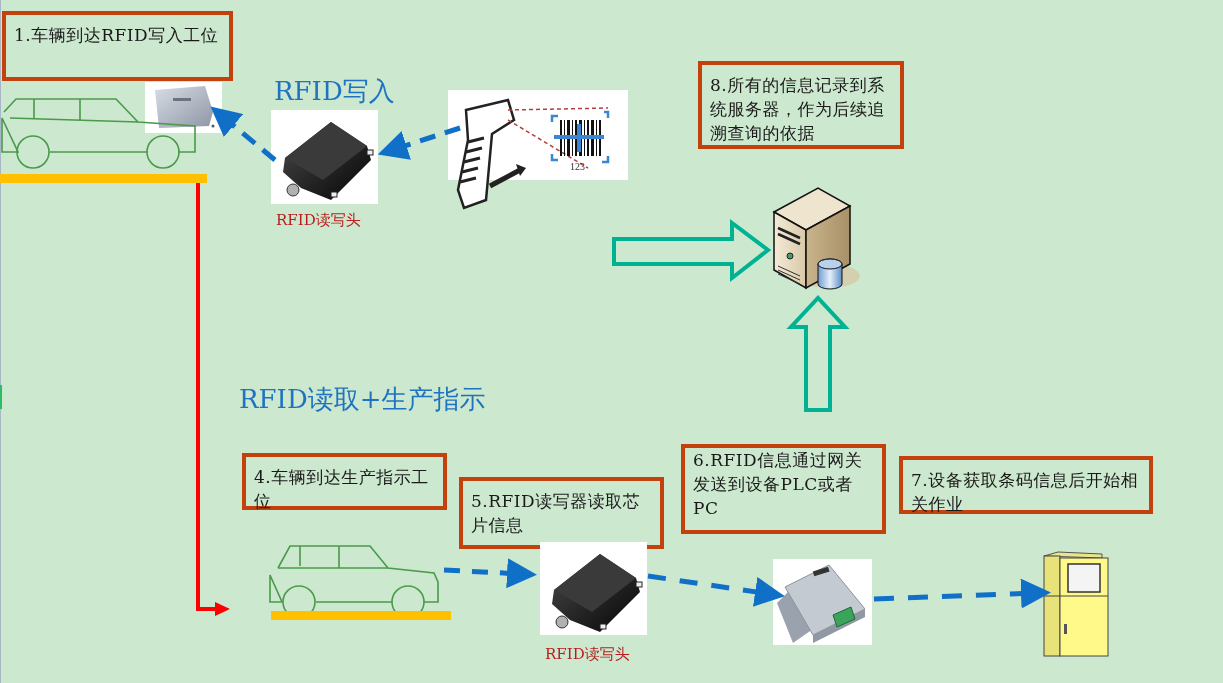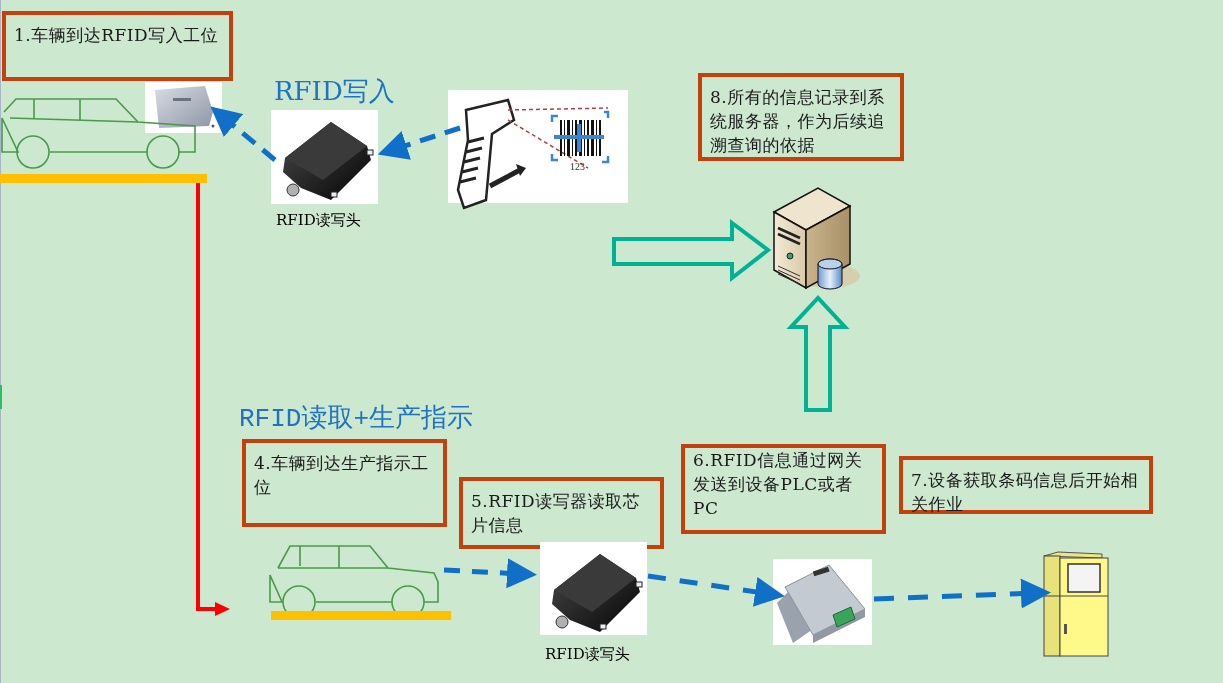--- a/index.html
+++ b/index.html
@@ -14,54 +14,54 @@
       position: absolute; box-sizing: border-box;
       border: 4px solid #c2410c; background: #cce8cf;
       font-size: 17px; line-height: 24px; color: #1a1a1a;
       padding: 8px 8px 0 8px;
       letter-spacing: 0.5px;
     }
     .section-title {
       position: absolute; color: #1f73c0; font-size: 26px; white-space: nowrap;
     }
     .caption {
-      position: absolute; font-size: 15px; color: #000000; white-space: nowrap;
+      position: absolute; font-size: 15px; color: #b91c1c; white-space: nowrap;
     }
     .img-card {
       position: absolute; background: #fff;
     }
     svg.overlay { position: absolute; left: 0; top: 0; }
   </style>
 </head>
 <body>
 
 <div class="left-edge"></div>
 <div class="left-mark"></div>
 
 <div class="step-box" style="left:2px;top:11px;width:231px;height:70px;">
   <span>1.车辆到达RFID写入工位</span>
 </div>
-<div class="step-box" style="left:698px;top:61px;width:206px;height:88px;margin-top:12px;">
+<div class="step-box" style="left:698px;top:61px;width:206px;height:88px;">
   <span>8.所有的信息记录到系统服务器，作为后续追溯查询的依据</span>
 </div>
-<div class="step-box" style="left:242px;top:439px;width:205px;height:88px;">
+<div class="step-box" style="left:242px;top:453px;width:205px;height:57px;">
   <span>4.车辆到达生产指示工位</span>
 </div>
 <div class="step-box" style="left:459px;top:477px;width:205px;height:72px;">
   <span>5.RFID读写器读取芯片信息</span>
 </div>
 <div class="step-box" style="left:681px;top:444px;width:205px;height:90px;padding-top:0;">
   <span>6.RFID信息通过网关发送到设备PLC或者PC</span>
 </div>
 <div class="step-box" style="left:899px;top:456px;width:254px;height:58px;">
   <span>7.设备获取条码信息后开始相关作业</span>
 </div>
 
 <div class="section-title" style="left:274px;top:74px;">RFID写入</div>
-<div class="section-title" style="left:239px;top:400px;font-family:Liberation Mono, monospace;">RFID读取+生产指示</div>
+<div class="section-title" style="left:239px;top:382px;">RFID读取+生产指示</div>
 
 <div class="caption" style="left:276px;top:211px;">RFID读写头</div>
 <div class="caption" style="left:545px;top:645px;">RFID读写头</div>
 
 <div class="img-card" style="left:145px;top:82px;width:77px;height:51px;">
   <svg width="77" height="51">
     <defs>
         <linearGradient id="tagg" x1="0" y1="0" x2="1" y2="1">
           <stop offset="0" stop-color="#d8dde6"></stop>
           <stop offset="1" stop-color="#8e96a4"></stop>
@@ -82,21 +82,21 @@
         </linearGradient>
       </defs>
     <path d="M14,48 L60,12 L96,36 L100,50 L60,90 L30,78 L12,62 Z" fill="url(#rdg)"></path>
     <path d="M14,48 L60,12 L96,36 L52,70 Z" fill="#3a3a3a"></path>
     <circle cx="22" cy="80" r="6" fill="#b0b0b0" stroke="#333"></circle>
     <rect x="96" y="40" width="6" height="5" fill="#eee" stroke="#222"></rect>
     <rect x="60" y="82" width="6" height="5" fill="#eee" stroke="#222"></rect>
   </svg>
 </div>
 
-<div class="img-card" style="left:448px;top:90px;width:180px;height:113px;">
+<div class="img-card" style="left:448px;top:90px;width:180px;height:90px;">
   <svg width="180" height="123">
     <path d="M18,20 L60,10 L66,30 L44,44 L38,110 L16,118 L10,100 L20,50 Z" fill="#fff" stroke="#222" stroke-width="2.5"></path>
     <path d="M20,52 L36,48 M18,62 L34,58 M16,72 L32,68 M14,82 L30,78 M12,92 L28,88" stroke="#222" stroke-width="3"></path>
     <path d="M60,20 L160,18 M60,30 L140,78" stroke="#b04040" stroke-width="1.5" stroke-dasharray="4,3"></path>
     <g>
       <rect x="112" y="30" width="2" height="36" fill="#111"></rect>
         <rect x="116" y="30" width="1" height="36" fill="#111"></rect>
       <rect x="119" y="30" width="3" height="36" fill="#111"></rect>
         <rect x="124" y="30" width="1" height="36" fill="#111"></rect>
       <rect x="127" y="30" width="2" height="36" fill="#111"></rect>

